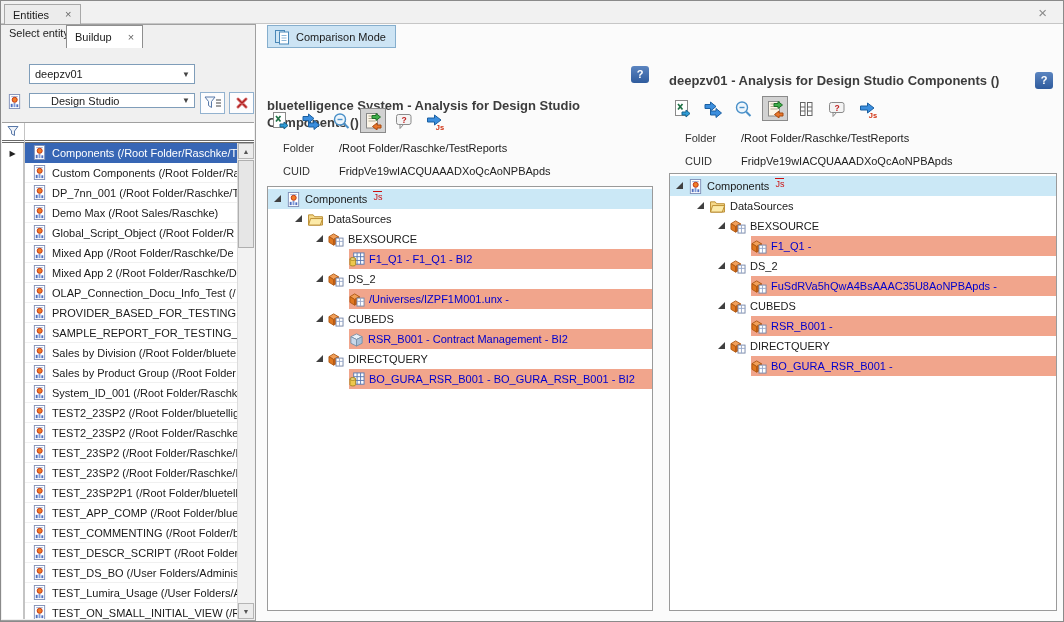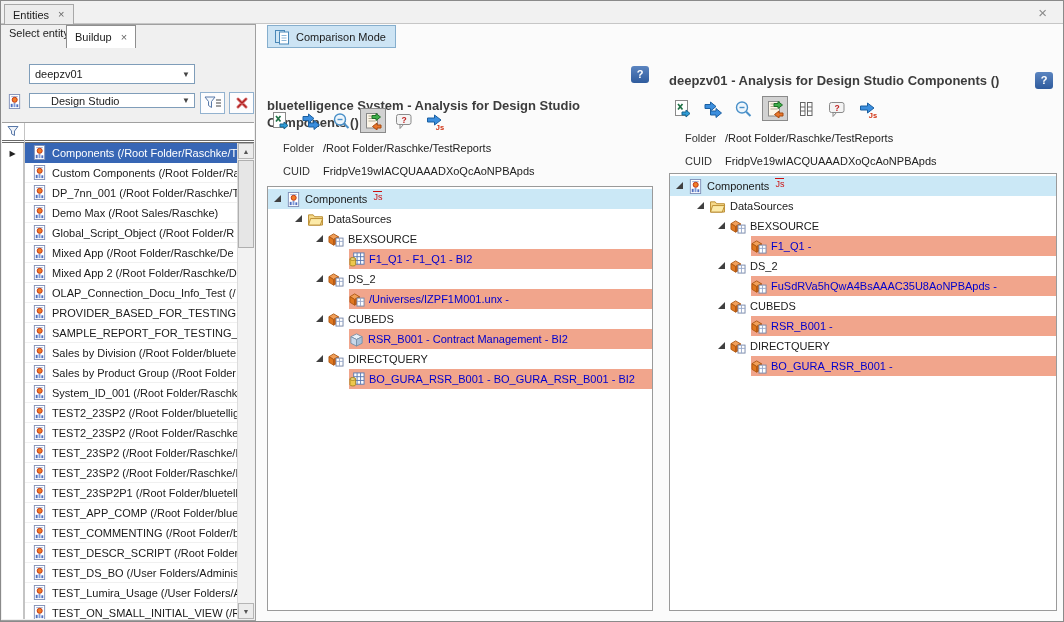--- a/index.html
+++ b/index.html
@@ -4,21 +4,21 @@
 <style>
   * { margin:0; padding:0; box-sizing:border-box; }
   html,body { background:#d8d8d8; }
   .app{
     position:relative; width:1064px; height:622px; overflow:hidden;
     background:#fbfbfb; border:1px solid #8a8a8a;
     font-family:"Liberation Sans", sans-serif; font-size:11px; color:#1a1a1a;
   }
   
   .tabbar{ position:absolute; left:0; top:0; width:100%; height:23px; background:#f1f1f1; border-bottom:1px solid #c6c6c6; }
-  .tab{ position:absolute; display:flex; align-items:center; gap:9px; padding:0 8px;
+  .tab{ position:absolute; display:flex; align-items:center; gap:16px; padding:0 8px;
         border:1px solid #a8a8a8; border-bottom:none; background:#ececec; }
   .tab.inactive{ top:3px; height:20px; }
   .tab.active{ top:1px; height:23px; background:#fff; border-color:#8e8e8e; z-index:2;margin-top:23px; }
   .tclose{ color:#666; font-size:11px; line-height:1; cursor:default; }
   .window-close{ position:absolute; right:16px; top:3px; font-size:15px; color:#8a8a8a; }
 
   
   .sidebar{ position:absolute; left:0; top:23px; width:255px; bottom:0;
             background:#f0f0f0; border:1px solid #a0a0a0; border-left:none; }
   .sb-header{ height:17px; line-height:17px; padding-left:8px; color:#222; }
@@ -58,21 +58,21 @@
   #p1 .ptitle{ top:48px; width:360px; }
   .phelp{ position:absolute; right:4px; width:18px; height:17px; border-radius:3px;
           background:linear-gradient(#5b85c0,#2f5b9d); color:#fff; font-weight:bold;
           text-align:center; line-height:17px; font-size:11px; }
   #p0 .phelp{ top:42px; } #p1 .phelp{ top:48px; }
   .ptools{ position:absolute; left:0; display:flex; gap:5px; align-items:center; }
   #p0 .ptools{ top:84px; } #p1 .ptools{ top:72px; }
   .tbtn{ width:26px; height:25px; display:flex; align-items:center; justify-content:center; }
   .tbtn.pressed{ background:#d2d2d2; border:1px solid #8a8a8a; }
   .mrow{ position:absolute; left:16px; right:4px; display:flex; color:#333; }
-  .mrow .mlab{ width:40px; flex:none; }
+  .mrow .mlab{ width:56px; flex:none; }
   .mrow .mval{ flex:1; overflow:hidden; white-space:nowrap; color:#222; }
   #p0 .mrow.f{ top:118px; } #p0 .mrow.c{ top:141px; }
   #p1 .mrow.f{ top:108px; } #p1 .mrow.c{ top:131px; }
   .tree{ position:absolute; left:0; right:0; bottom:10px; background:#fff; border:1px solid #9a9a9a; overflow:hidden; padding-top:2px; }
   #p0 .tree{ top:162px; } #p1 .tree{ top:149px; }
   .trow{ height:20px; display:flex; align-items:center; }
   .trow.tsel{ background:#cbe8f6; }
   .exp{ width:0; height:0; border-bottom:7px solid #404040; border-left:7px solid transparent; margin:0 5px 2px 0; flex:none; }
   .band{ display:flex; align-items:center; flex:1; height:100%; overflow:hidden; white-space:nowrap; }
   .band.diff{ background:#f1a58c; color:#0000cc; }

